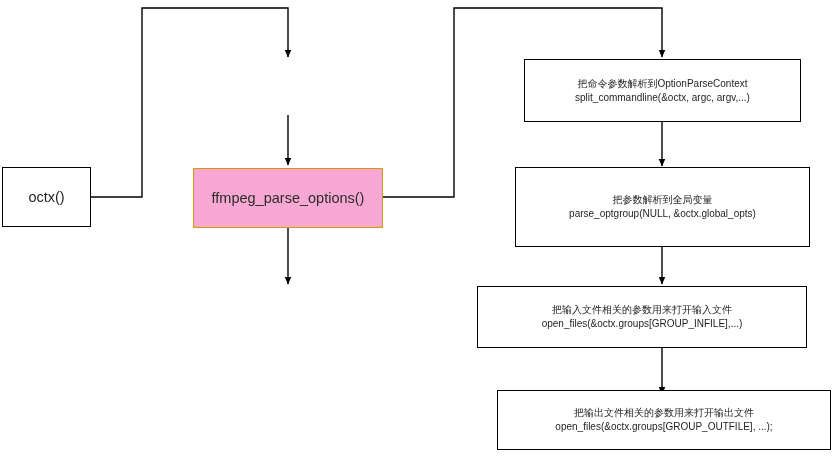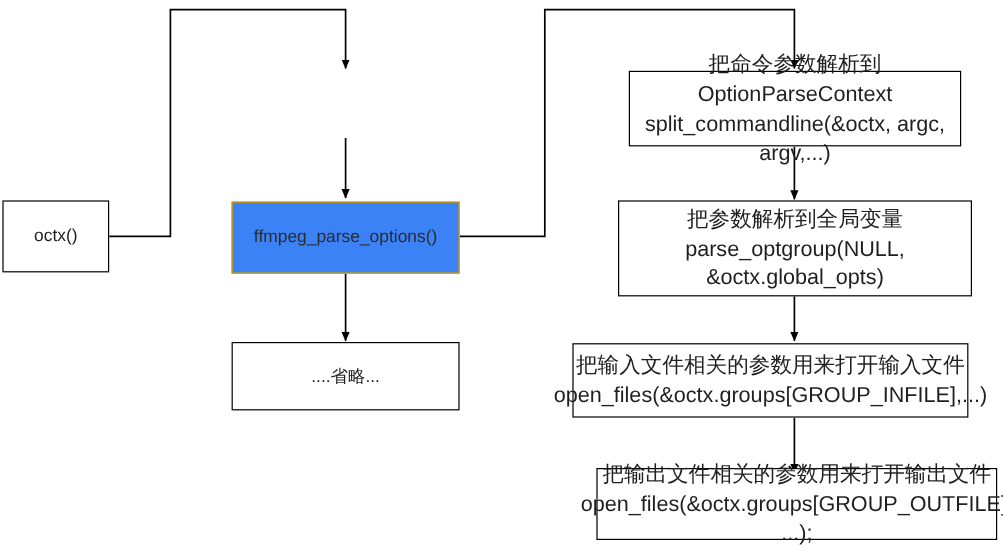--- a/index.html
+++ b/index.html
@@ -34,25 +34,25 @@
     border: 1.4px solid #000000;
     color: #1f1f1f;
     line-height: 1.38;
     white-space: pre-line;
     padding: 2px 6px;
   }
   .node.plain {
     font-size: 14.5px;
   }
   .node.code {
-    font-size: 18px;
+    font-size: 10px;
     justify-content: center;
   }
   .node.highlight {
-    background: #3b82f6;
+    background: #f9a8d4;
     border: 1.6px solid #d79b00;
     color: #2b2b2b;
   }
 </style>
 </head>
 <body>
 
 <div id="canvas">
 
   <svg class="wires" viewBox="0 0 836 458">
@@ -91,23 +91,20 @@
 
   <div class="node plain" style="left:2px; top:167px; width:89px; height:60px;">
     <span>octx()</span>
   </div>
 
 
   <div class="node plain highlight" style="left:193px; top:168px; width:190px; height:60px;">
     <span>ffmpeg_parse_options()</span>
   </div>
 
-  <div class="node plain" style="left:193px; top:285px; width:190px; height:57px;">
-    <span>....省略...</span>
-  </div>
 
   <div class="node code" style="left:524px; top:59px; width:277px; height:63px;">
     <span>把命令参数解析到OptionParseContext
 split_commandline(&amp;octx, argc, argv,...)</span>
   </div>
 
   <div class="node code" style="left:515px; top:167px; width:295px; height:80px;">
     <span>把参数解析到全局变量
 parse_optgroup(NULL, &amp;octx.global_opts)</span>
   </div>

